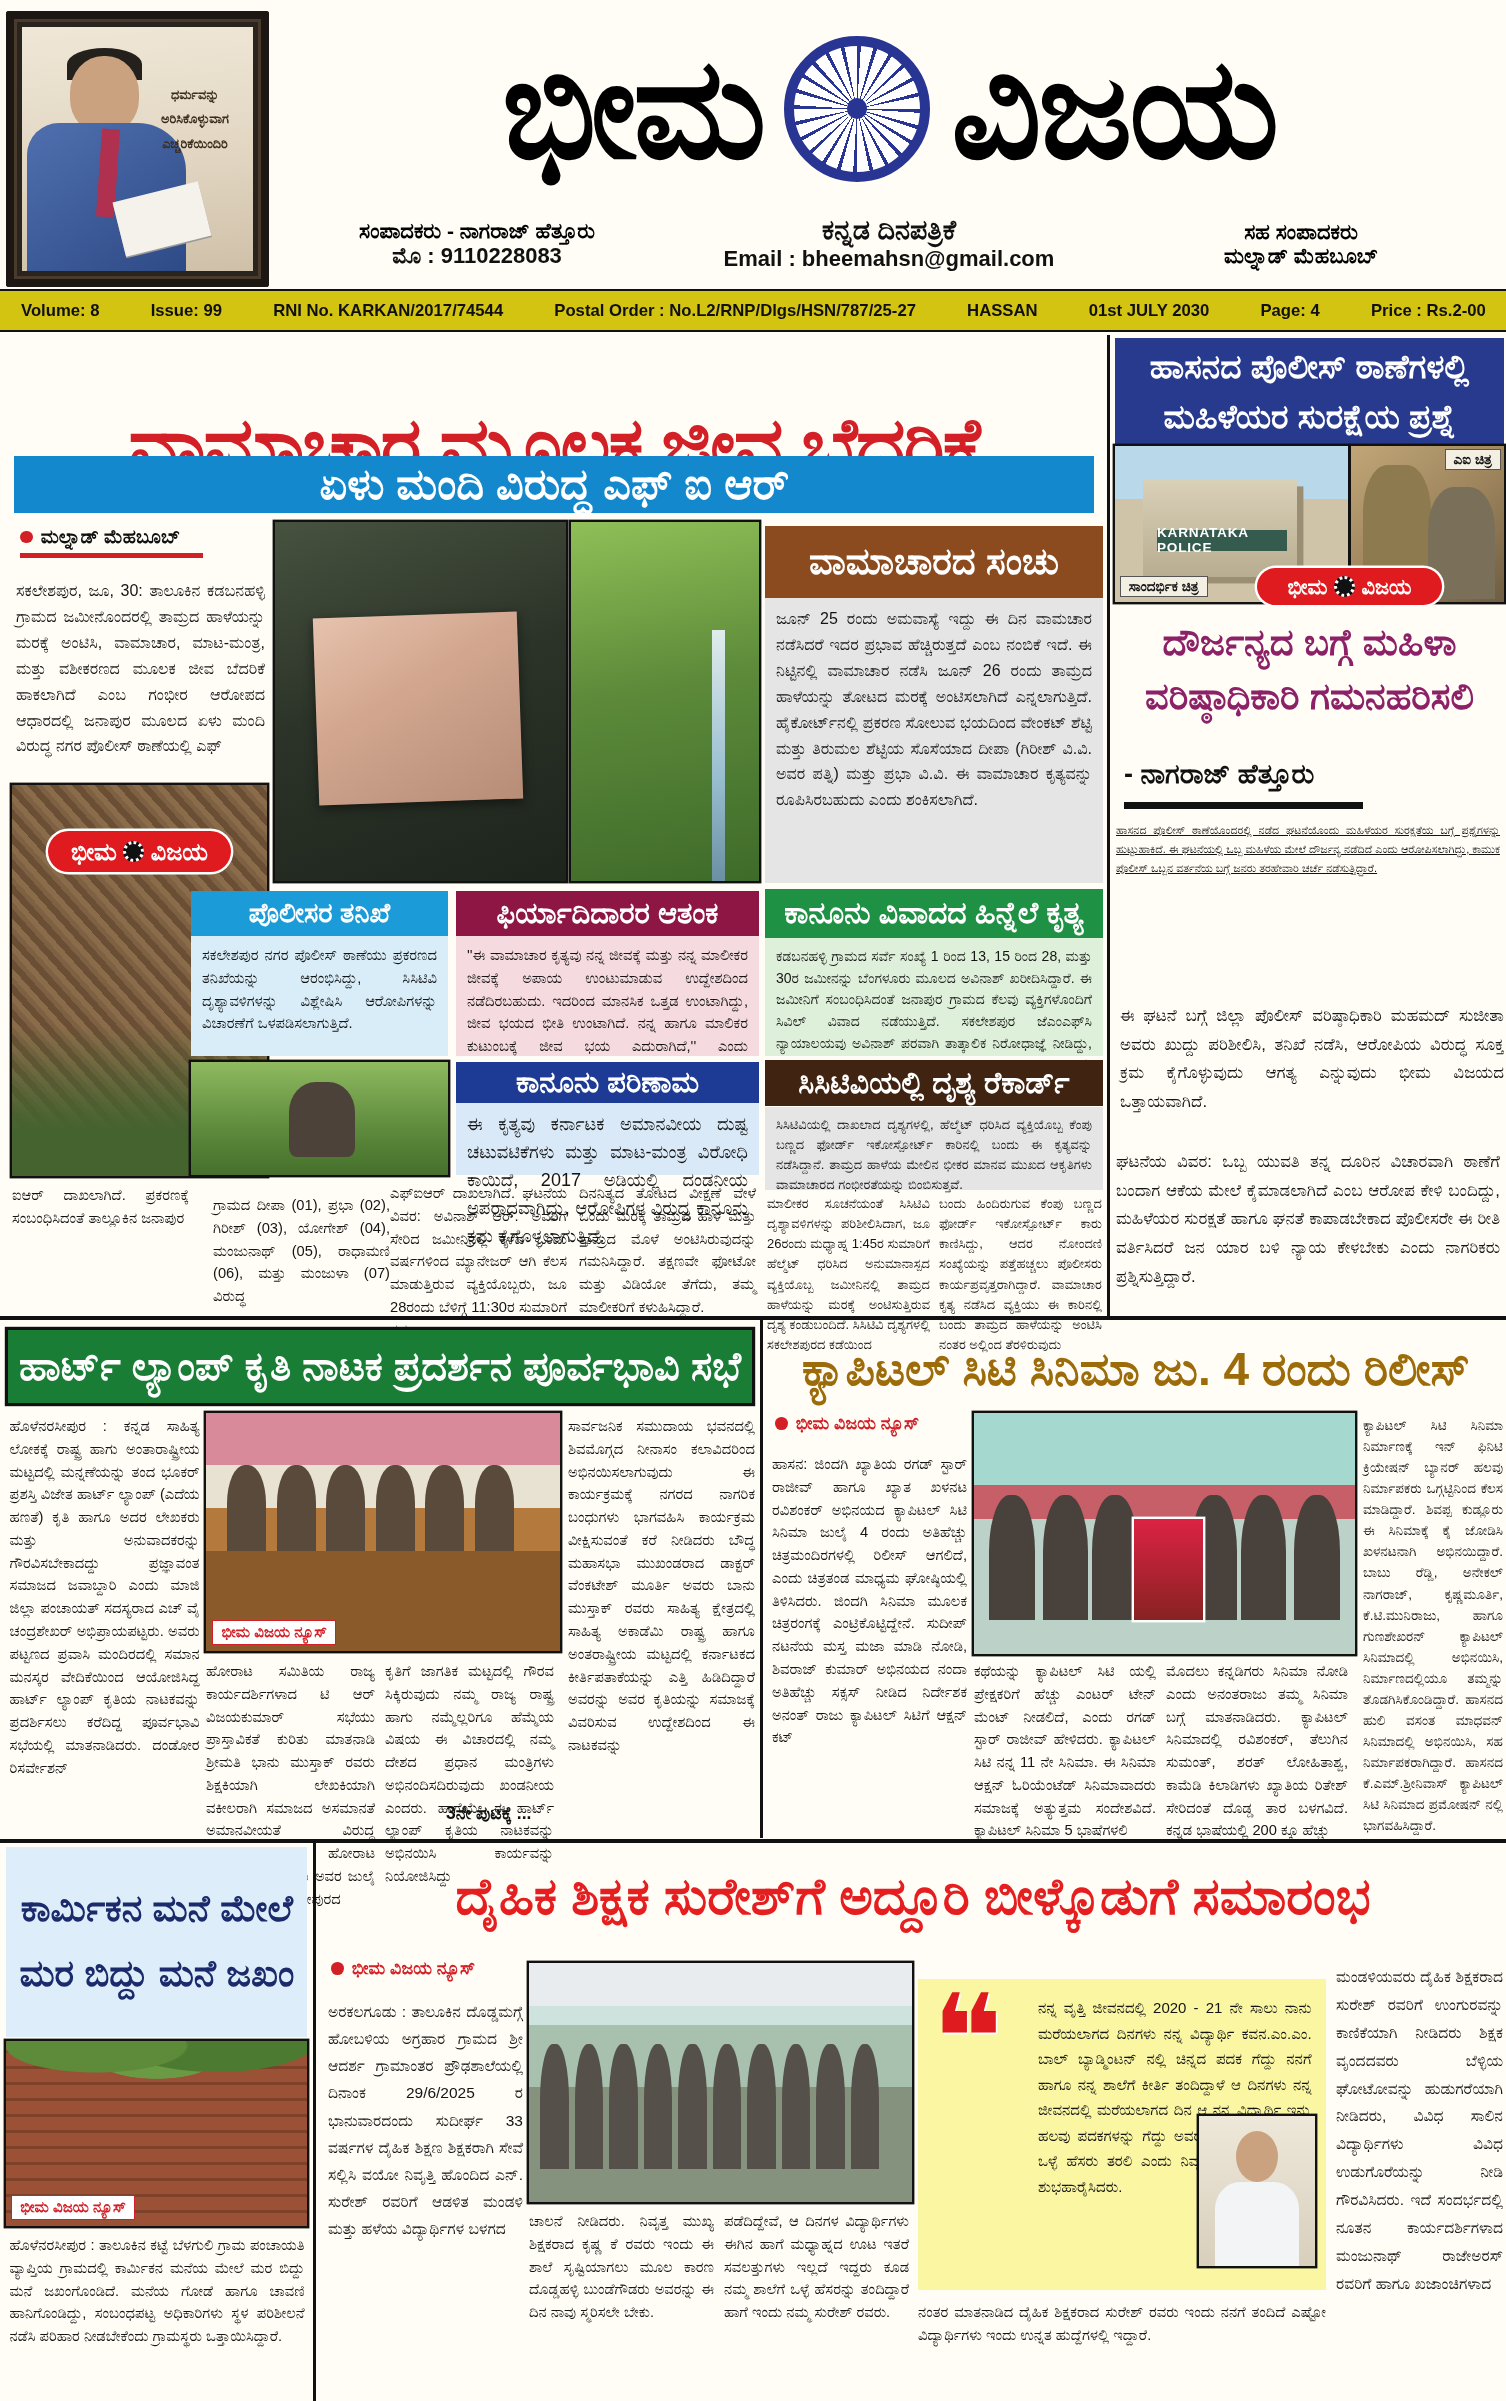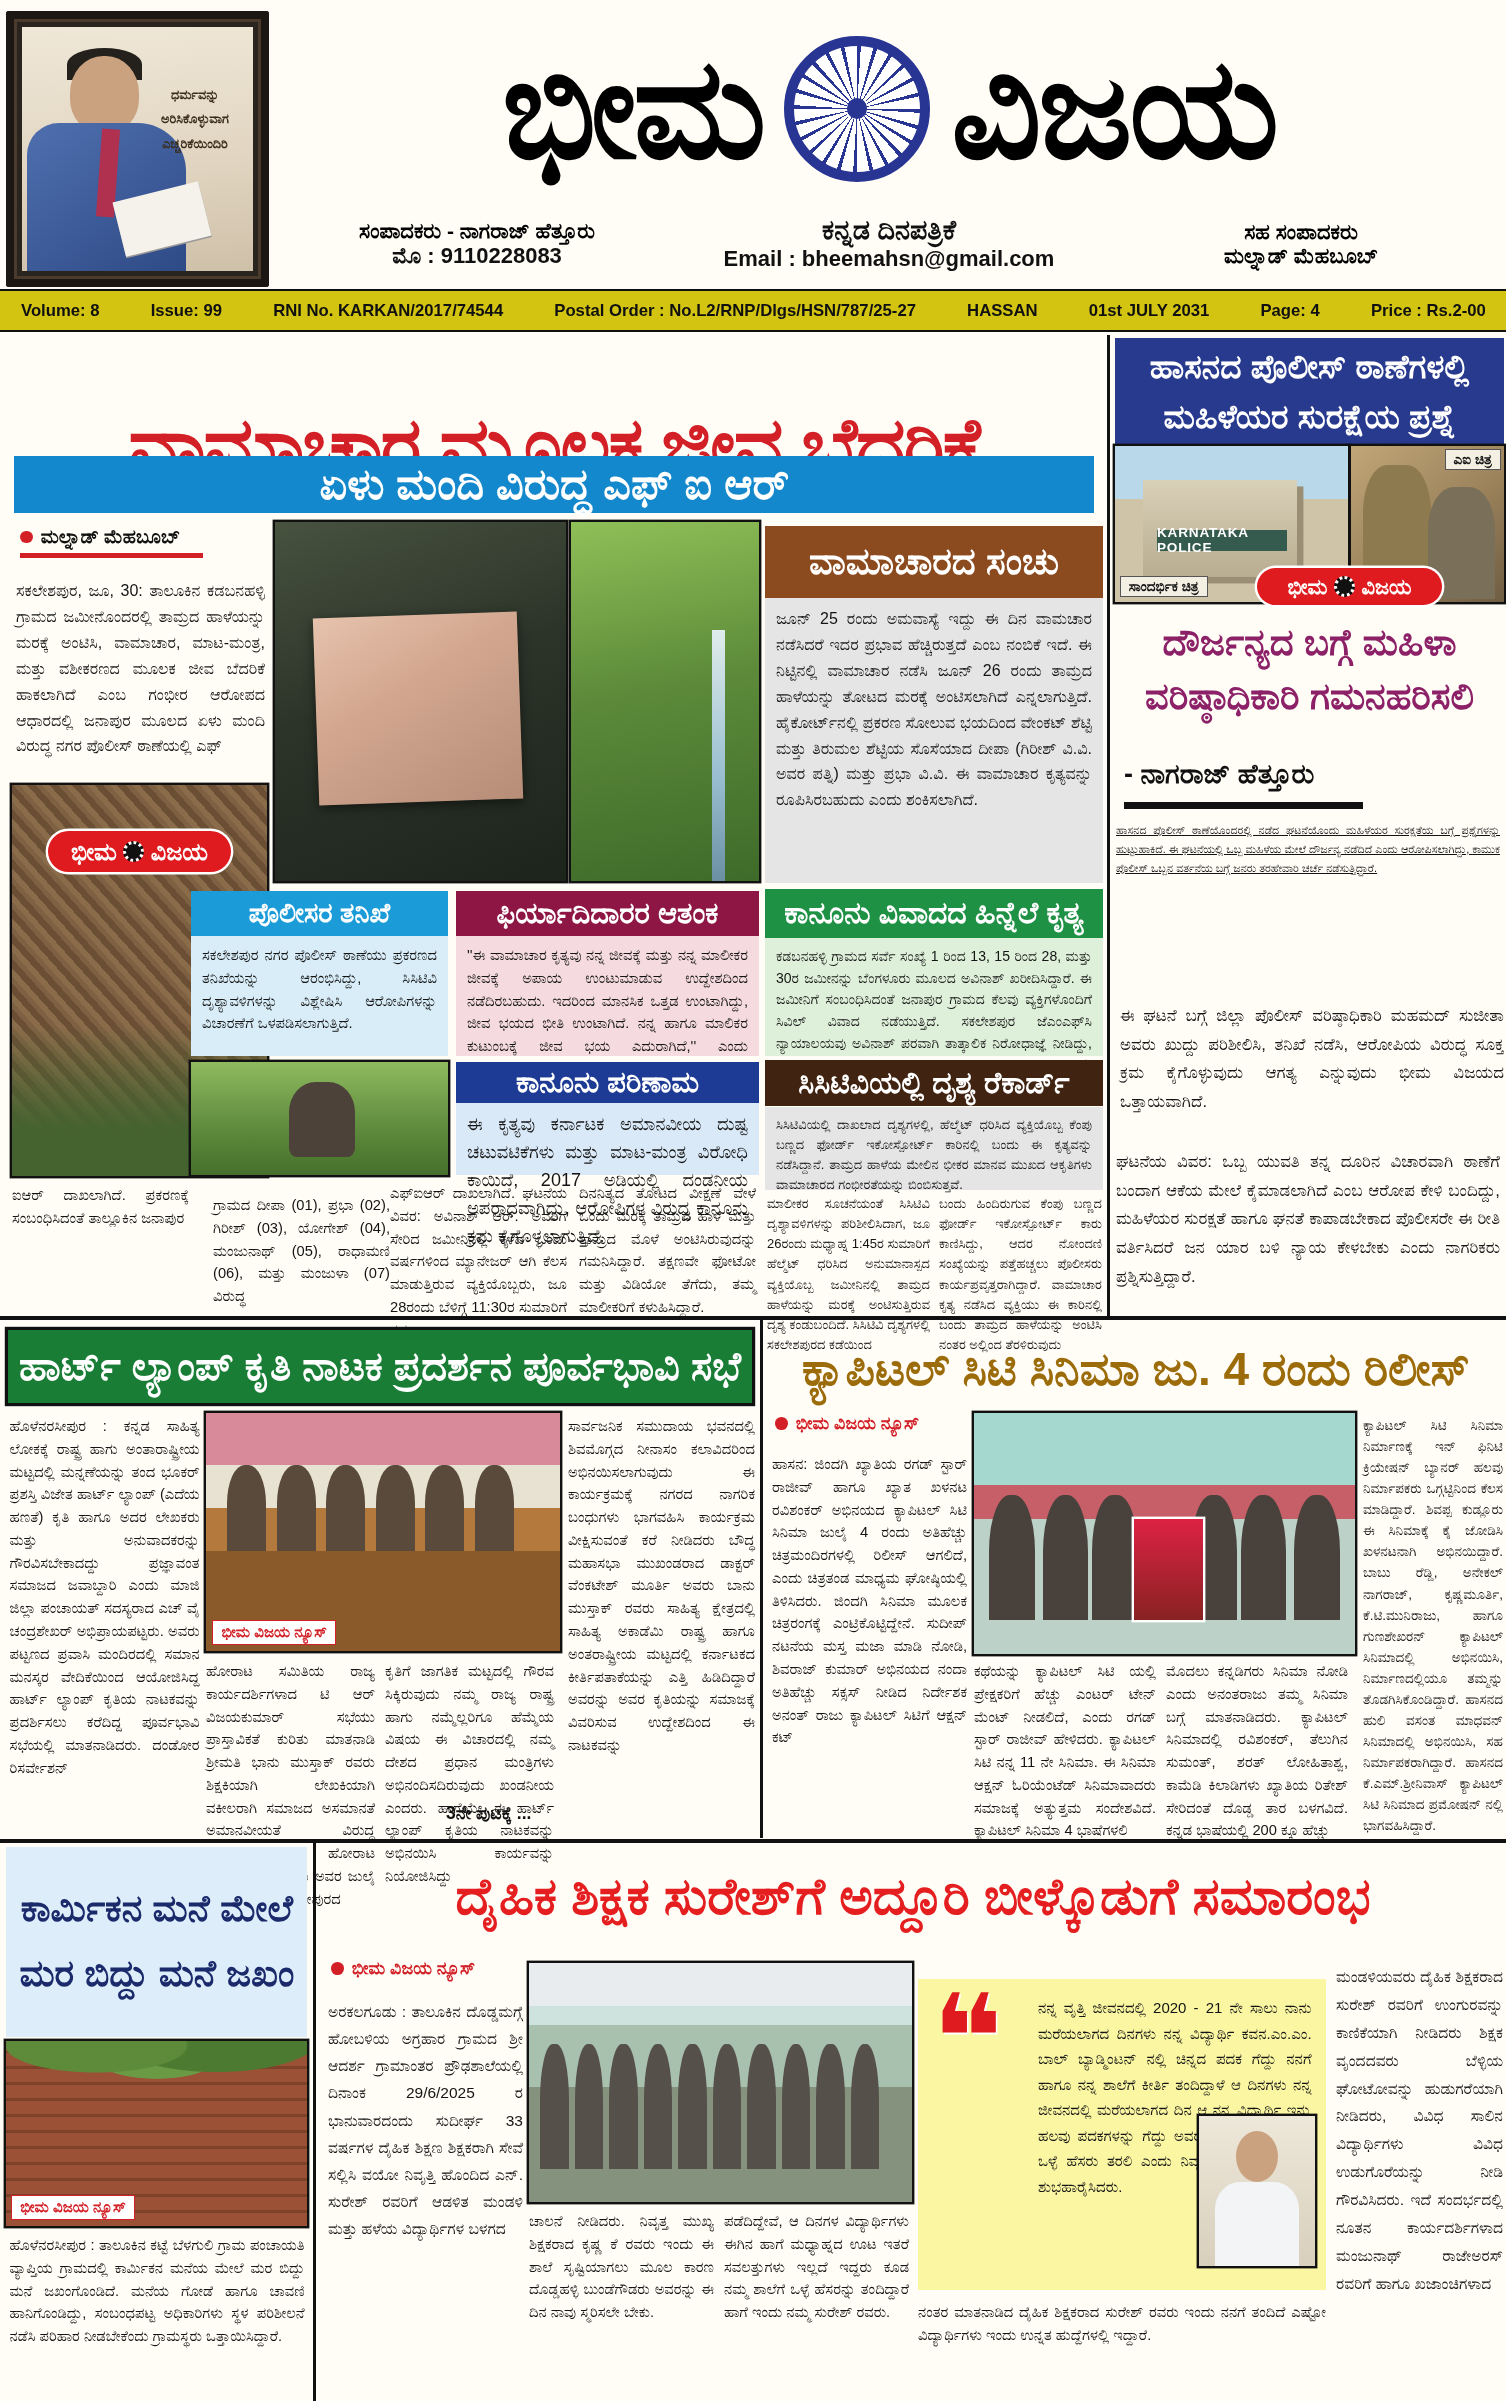--- a/index.html
+++ b/index.html
@@ -149,21 +149,21 @@
       </div>
     </div>
   </header>
 
   <div class="abs infobar">
     <span>Volume: 8</span>
     <span>Issue: 99</span>
     <span>RNI No. KARKAN/2017/74544</span>
     <span>Postal Order : No.L2/RNP/Dlgs/HSN/787/25-27</span>
     <span>HASSAN</span>
-    <span>01st JULY 2031</span>
+    <span>01st JULY 2030</span>
     <span>Page: 4</span>
     <span>Price : Rs.2-00</span>
   </div>
 
   <section>
     <h1 class="abs lead-headline kn">ವಾಮಾಚಾರ ಮೂಲಕ ಜೀವ ಬೆದರಿಕೆ</h1>
     <div class="abs lead-subhead kn">ಏಳು ಮಂದಿ ವಿರುದ್ಧ ಎಫ್ ಐ ಆರ್</div>
 
     <div class="abs" style="left:20px;top:526px;width:243px;">
       <div class="byline">
@@ -283,21 +283,21 @@
     <p class="abs body-sm" style="left:772px;top:1453px;width:195px;height:384px;margin:0;">ಹಾಸನ: ಜಿಂದಗಿ ಖ್ಯಾತಿಯ ರಗಡ್ ಸ್ಟಾರ್ ರಾಜೀವ್ ಹಾಗೂ ಖ್ಯಾತ ಖಳನಟ ರವಿಶಂಕರ್ ಅಭಿನಯದ ಕ್ಯಾಪಿಟಲ್ ಸಿಟಿ ಸಿನಿಮಾ ಜುಲೈ 4 ರಂದು ಅತಿಹೆಚ್ಚು ಚಿತ್ರಮಂದಿರಗಳಲ್ಲಿ ರಿಲೀಸ್ ಆಗಲಿದೆ, ಎಂದು ಚಿತ್ರತಂಡ ಮಾಧ್ಯಮ ಘೋಷ್ಠಿಯಲ್ಲಿ ತಿಳಿಸಿದರು. ಜಿಂದಗಿ ಸಿನಿಮಾ ಮೂಲಕ ಚಿತ್ರರಂಗಕ್ಕೆ ಎಂಟ್ರಿಕೊಟ್ಟಿದ್ದೇನೆ. ಸುದೀಪ್ ನಟನೆಯ ಮಸ್ತ ಮಜಾ ಮಾಡಿ ನೋಡಿ, ಶಿವರಾಜ್ ಕುಮಾರ್ ಅಭಿನಯದ ನಂದಾ ಅತಿಹೆಚ್ಚು ಸಕ್ಸಸ್ ನೀಡಿದ ನಿರ್ದೇಶಕ ಅನಂತ್ ರಾಜು ಕ್ಯಾಪಿಟಲ್ ಸಿಟಿಗೆ ಆಕ್ಷನ್ ಕಟ್</p>
     <div class="abs photo ph-press" style="left:974px;top:1413px;width:381px;height:241px;">
       <div class="pp" style="left:4%;"></div>
         <div class="pp" style="left:18%;"></div>
       <div class="pp" style="left:31%;"></div>
         <div class="pp" style="left:57%;"></div>
       <div class="pp" style="left:70%;"></div>
         <div class="pp" style="left:84%;"></div>
       <div class="poster"></div>
     </div>
-    <p class="abs body-sm" style="left:974px;top:1660px;width:182px;height:177px;margin:0;">ಕಥೆಯನ್ನು ಕ್ಯಾಪಿಟಲ್ ಸಿಟಿ ಯಲ್ಲಿ ಪ್ರೇಕ್ಷಕರಿಗೆ ಹೆಚ್ಚು ಎಂಟರ್ ಟೇನ್ ಮೆಂಟ್ ನೀಡಲಿದೆ, ಎಂದು ರಗಡ್ ಸ್ಟಾರ್ ರಾಜೀವ್ ಹೇಳಿದರು. ಕ್ಯಾಪಿಟಲ್ ಸಿಟಿ ನನ್ನ 11 ನೇ ಸಿನಿಮಾ. ಈ ಸಿನಿಮಾ ಆಕ್ಷನ್ ಓರಿಯೆಂಟೆಡ್ ಸಿನಿಮಾವಾದರು ಸಮಾಜಕ್ಕೆ ಅತ್ಯುತ್ತಮ ಸಂದೇಶವಿದೆ. ಕ್ಯಾಪಿಟಲ್ ಸಿನಿಮಾ 4 ಭಾಷೆಗಳಲಿ</p>
+    <p class="abs body-sm" style="left:974px;top:1660px;width:182px;height:177px;margin:0;">ಕಥೆಯನ್ನು ಕ್ಯಾಪಿಟಲ್ ಸಿಟಿ ಯಲ್ಲಿ ಪ್ರೇಕ್ಷಕರಿಗೆ ಹೆಚ್ಚು ಎಂಟರ್ ಟೇನ್ ಮೆಂಟ್ ನೀಡಲಿದೆ, ಎಂದು ರಗಡ್ ಸ್ಟಾರ್ ರಾಜೀವ್ ಹೇಳಿದರು. ಕ್ಯಾಪಿಟಲ್ ಸಿಟಿ ನನ್ನ 11 ನೇ ಸಿನಿಮಾ. ಈ ಸಿನಿಮಾ ಆಕ್ಷನ್ ಓರಿಯೆಂಟೆಡ್ ಸಿನಿಮಾವಾದರು ಸಮಾಜಕ್ಕೆ ಅತ್ಯುತ್ತಮ ಸಂದೇಶವಿದೆ. ಕ್ಯಾಪಿಟಲ್ ಸಿನಿಮಾ 5 ಭಾಷೆಗಳಲಿ</p>
     <p class="abs body-sm" style="left:1166px;top:1660px;width:182px;height:177px;margin:0;">ಮೊದಲು ಕನ್ನಡಿಗರು ಸಿನಿಮಾ ನೋಡಿ ಎಂದು ಅನಂತರಾಜು ತಮ್ಮ ಸಿನಿಮಾ ಬಗ್ಗೆ ಮಾತನಾಡಿದರು. ಕ್ಯಾಪಿಟಲ್ ಸಿನಿಮಾದಲ್ಲಿ ರವಿಶಂಕರ್, ತೆಲುಗಿನ ಸುಮಂತ್, ಶರತ್ ಲೋಹಿತಾಶ್ವ, ಕಾಮೆಡಿ ಕಿಲಾಡಿಗಳು ಖ್ಯಾತಿಯ ರಿತೇಶ್ ಸೇರಿದಂತೆ ದೊಡ್ಡ ತಾರ ಬಳಗವಿದೆ. ಕನ್ನಡ ಭಾಷೆಯಲ್ಲಿ 200 ಕ್ಕೂ ಹೆಚ್ಚು</p>
     <p class="abs body-sm" style="left:1363px;top:1415px;width:140px;height:421px;margin:0;font-size:13.6px;">ಕ್ಯಾಪಿಟಲ್ ಸಿಟಿ ಸಿನಿಮಾ ನಿರ್ಮಾಣಕ್ಕೆ ಇನ್ ಫಿನಿಟಿ ಕ್ರಿಯೇಷನ್ ಬ್ಯಾನರ್ ಹಲವು ನಿರ್ಮಾಪಕರು ಒಗ್ಗಟ್ಟಿನಿಂದ ಕೆಲಸ ಮಾಡಿದ್ದಾರೆ. ಶಿವಪ್ಪ ಕುಡ್ಲೂರು ಈ ಸಿನಿಮಾಕ್ಕೆ ಕೈ ಜೋಡಿಸಿ ಖಳನಟನಾಗಿ ಅಭಿನಯಿದ್ದಾರೆ. ಬಾಬು ರೆಡ್ಡಿ, ಅನೇಕಲ್ ನಾಗರಾಜ್, ಕೃಷ್ಣಮೂರ್ತಿ, ಕೆ.ಟಿ.ಮುನಿರಾಜು, ಹಾಗೂ ಗುಣಶೇಖರನ್ ಕ್ಯಾಪಿಟಲ್ ಸಿನಿಮಾದಲ್ಲಿ ಅಭಿನಯಿಸಿ, ನಿರ್ಮಾಣದಲ್ಲಿಯೂ ತಮ್ಮನ್ನು ತೊಡಗಿಸಿಕೊಂಡಿದ್ದಾರೆ. ಹಾಸನದ ಹುಲಿ ವಸಂತ ಮಾಧವನ್ ಸಿನಿಮಾದಲ್ಲಿ ಅಭಿನಯಿಸಿ, ಸಹ ನಿರ್ಮಾಪಕರಾಗಿದ್ದಾರೆ. ಹಾಸನದ ಕೆ.ಎಮ್.ಶ್ರೀನಿವಾಸ್ ಕ್ಯಾಪಿಟಲ್ ಸಿಟಿ ಸಿನಿಮಾದ ಪ್ರಮೋಷನ್ ನಲ್ಲಿ ಭಾಗವಹಿಸಿದ್ದಾರೆ.</p>
   </section>
 
   <div class="abs hline" style="left:0;top:1839px;width:1507px;"></div>
   <div class="abs vline" style="left:313px;top:1843px;height:559px;"></div>
 
   <section>
     <div class="abs house-box kn" style="left:6.4px;top:1847px;width:301px;height:190px;">
       <span>ಕಾರ್ಮಿಕನ ಮನೆ ಮೇಲೆ</span>

